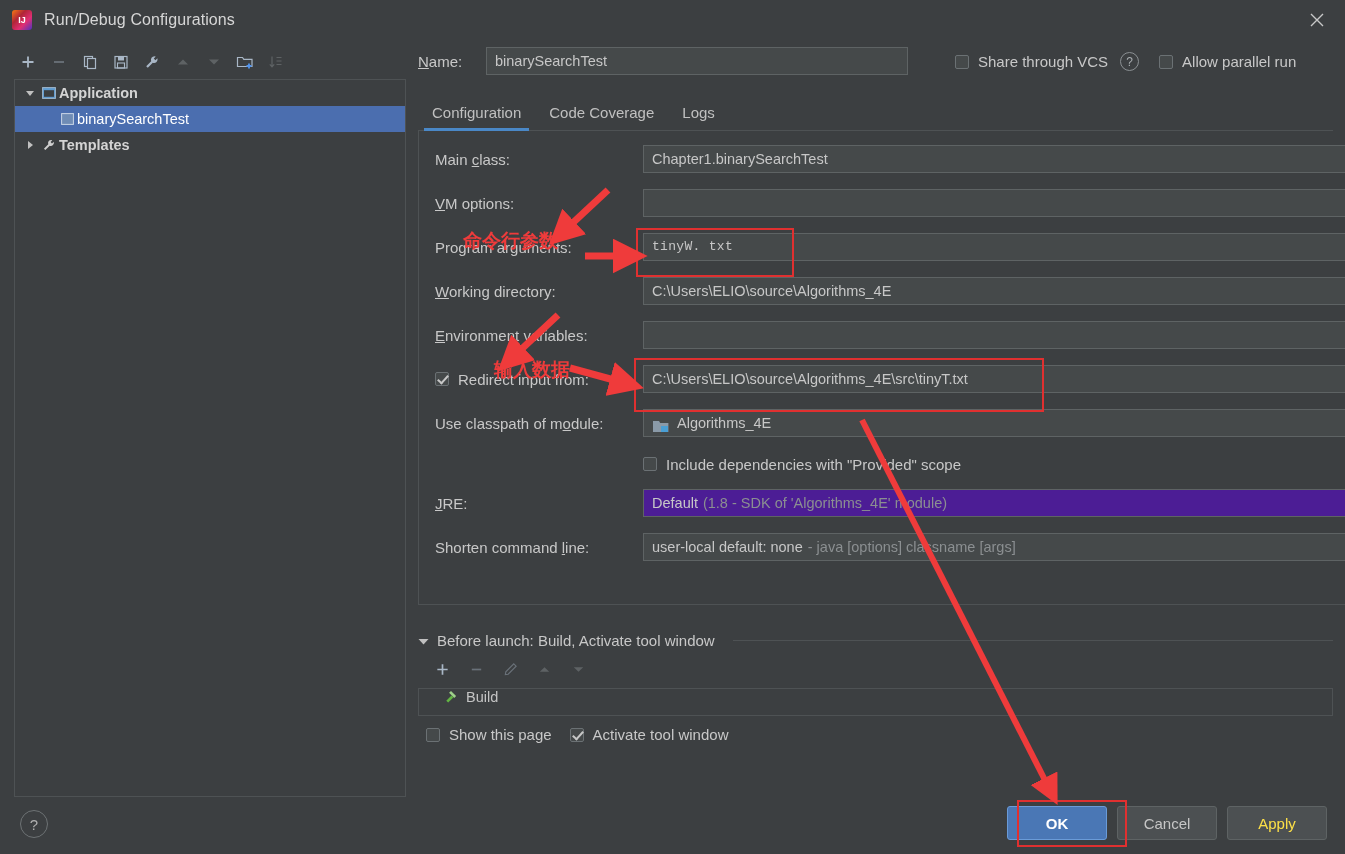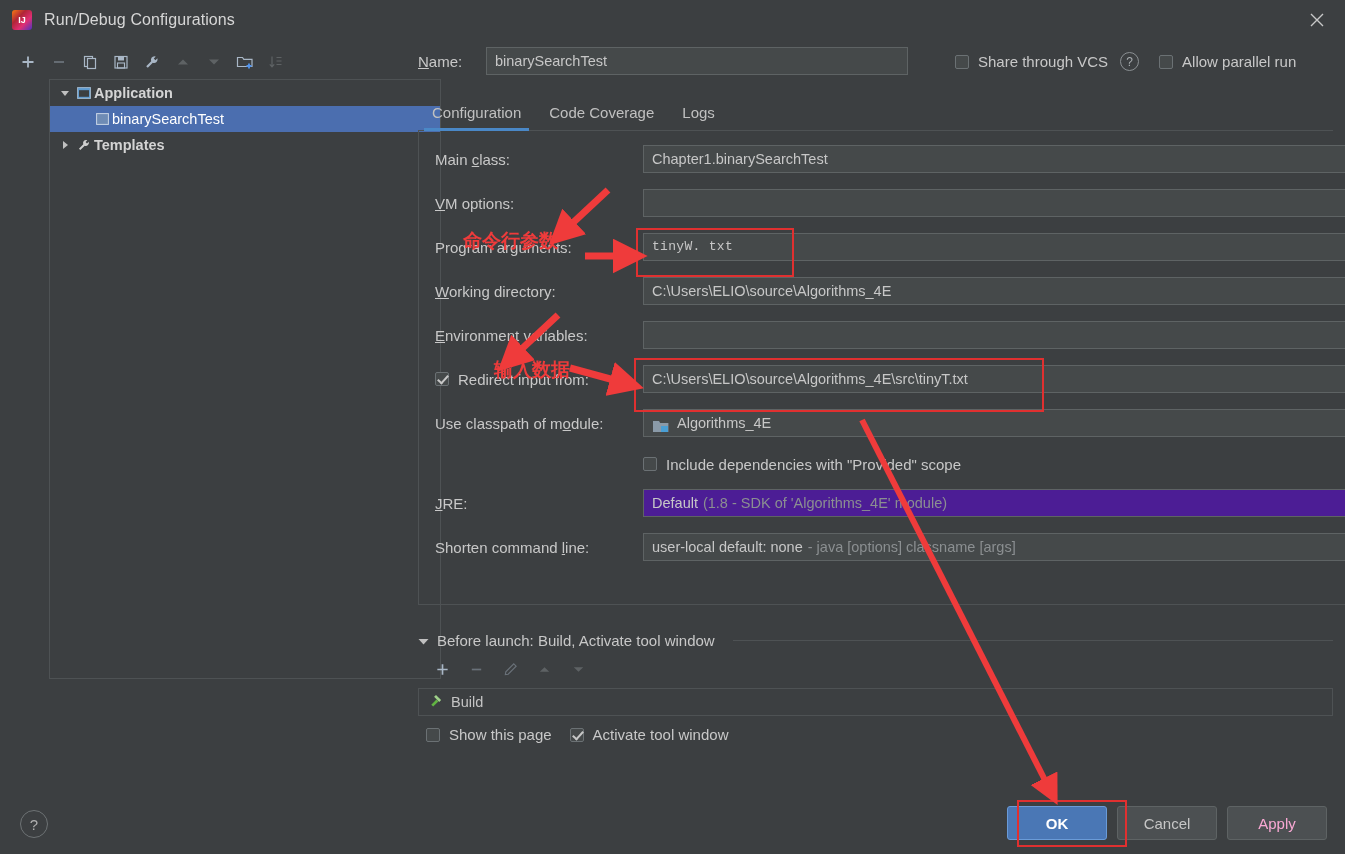--- a/index.html
+++ b/index.html
@@ -50,24 +50,23 @@
   }
   .tb-btn {
     width: 28px; height: 28px; display: flex; align-items: center; justify-content: center;
     color: #a9b7c6; cursor: pointer;
   }
   .tb-btn.disabled { opacity: .42; }
   .tb-btn svg { display: block; }
 
   
   .tree-panel {
-    position: absolute; left: 14px; top: 79px; width: 392px; height: 600px;
+    position: absolute; left: 14px; top: 79px; width: 392px; height: 718px;
     background: #3c3f41; border: 1px solid #4e5254;
     overflow: hidden;
-    margin-left: 35px;
   }
   .tree-row {
     display: flex; align-items: center; height: 26px; padding-left: 6px;
     font-size: 14.5px; color: #bbbbbb; cursor: pointer; white-space: nowrap;
   }
   .tree-row.selected { background: #4b6eaf; color: #ffffff; }
   .tw {
     width: 18px; flex: none; display: flex; align-items: center; justify-content: center;
     color: #9a9a9a;
   }
@@ -161,38 +160,38 @@
 
   .module-ico { width: 18px; height: 15px; flex: none; margin-right: 7px; }
 
   
   .before-launch { position: absolute; left: 418px; top: 632px; width: 915px; }
   .bl-header { display: flex; align-items: center; gap: 8px; font-size: 15px; color: #c8c8c8; cursor: pointer; }
   .bl-line { flex: 1; height: 1px; background: #4e5254; margin-left: 10px; }
   .bl-toolbar { display: flex; align-items: center; gap: 6px; margin-top: 6px; padding-left: 10px; }
   .bl-list {
     margin-top: 5px; height: 28px; border: 1px solid #4e5254; background: #3c3f41;
-    display: flex; align-items: center; padding-left: 9px; gap: 8px; font-size: 14.5px; color: #c4c4c4;
+    display: flex; align-items: flex-start; padding-left: 24px; gap: 8px; font-size: 14.5px; color: #c4c4c4;
   }
   .bl-checks { display: flex; align-items: center; gap: 18px; margin-top: 10px; padding-left: 8px; }
 
   
   .help-btn {
     position: absolute; left: 20px; top: 810px; width: 28px; height: 28px;
     border-radius: 50%; border: 1px solid #6d7274; color: #b0b0b0;
     display: flex; align-items: center; justify-content: center; font-size: 15px; cursor: pointer;
   }
   .btnbar { position: absolute; right: 18px; top: 806px; display: flex; align-items: center; gap: 10px; }
   .dlg-btn {
     height: 20px; min-width: 100px; padding: 16px 18px; font-size: 15px;
     border: 1px solid #5e6364; background: #4c5052; color: #c6c6c6; border-radius: 3px;
     display: flex; align-items: center; justify-content: center; cursor: pointer;
   }
   .dlg-btn.primary { background: #4a77b5; border: 1px solid #6a9bd8; color: #ffffff; font-weight: bold; }
-  .dlg-btn.disabled { color: #f9a8d4; }
+  .dlg-btn.disabled { color: #fde047; }
 
   
   .anno { position: absolute; pointer-events: none; }
   .anno-box { border: 2px solid #e03030; }
   .anno-text {
     color: #ef3b3b; font-size: 19px; font-weight: bold;
     font-family: "DejaVu Sans", sans-serif; white-space: nowrap;
   }
   svg.anno-svg { position: absolute; left: 0; top: 0; width: 1345px; height: 854px; pointer-events: none; }
 </style>

